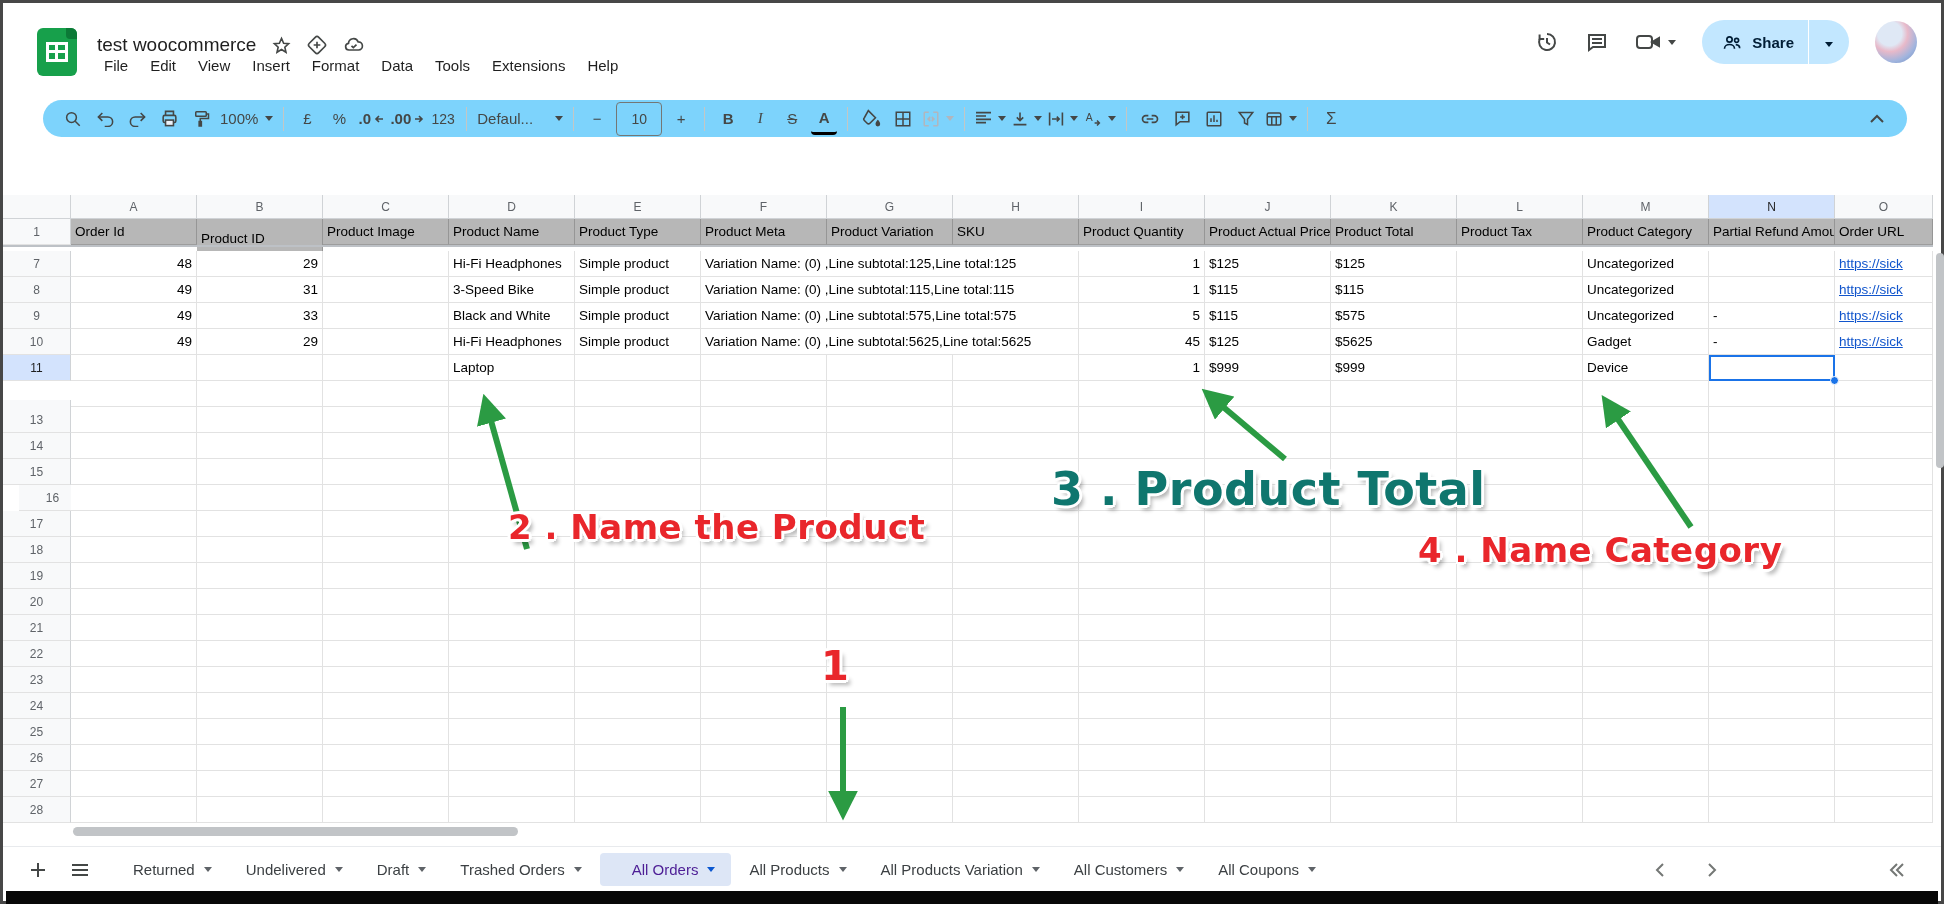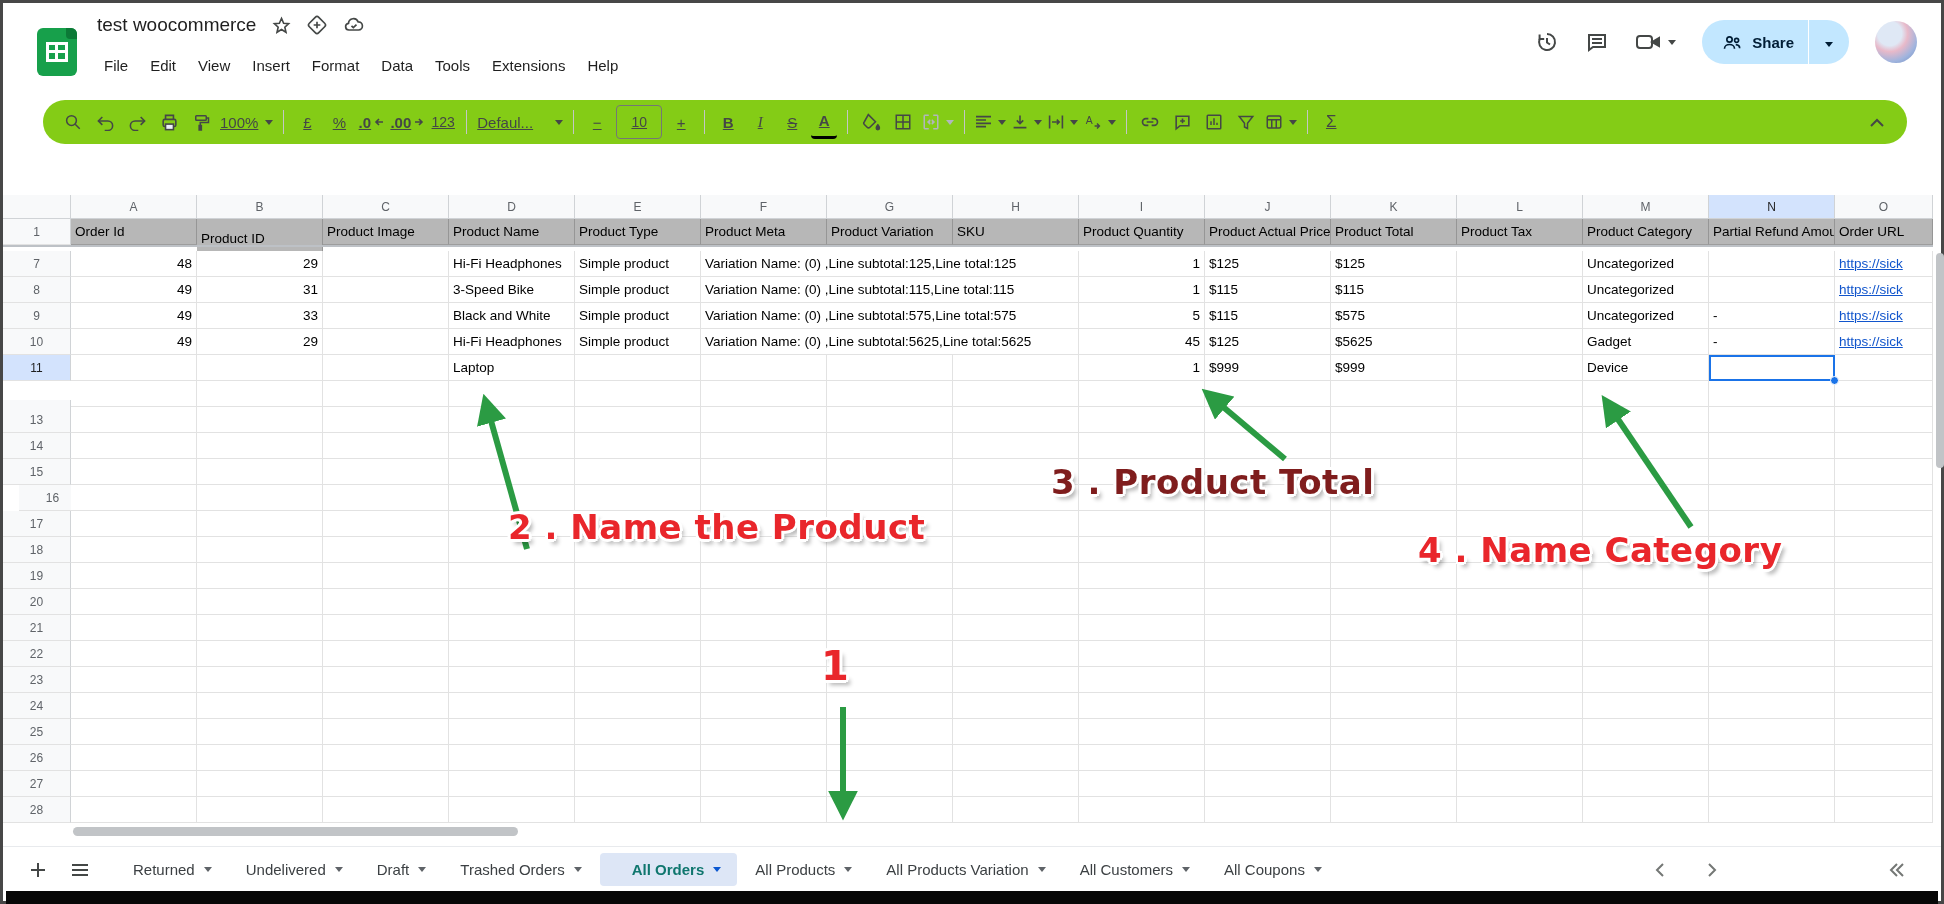--- a/index.html
+++ b/index.html
@@ -13,39 +13,39 @@
   .logo .fold{position:absolute;right:0;top:0;width:11px;height:11px;background:#0c7a37;border-radius:0 6px 0 4px;}
   .logo .cells{position:absolute;left:9px;top:14px;width:22px;height:20px;
      background:
        linear-gradient(#fff,#fff) 0 0/22px 3px,
        linear-gradient(#fff,#fff) 0 8px/22px 3px,
        linear-gradient(#fff,#fff) 0 17px/22px 3px,
        linear-gradient(#fff,#fff) 0 0/3px 20px,
        linear-gradient(#fff,#fff) 9px 0/3px 20px,
        linear-gradient(#fff,#fff) 19px 0/3px 20px;
      background-repeat:no-repeat;}
-  .title-row{position:absolute;left:94px;top:8px;display:flex;align-items:center;gap:16px;}
+  .title-row{position:absolute;left:94px;top:28px;display:flex;align-items:center;gap:16px;}
   .doc-title{font-size:19px;color:#1f1f1f;}
   .t-ico{color:#444746;display:flex;align-items:center;}
   .menubar{position:absolute;left:92px;top:48px;display:flex;gap:4px;}
   .menu-item{font-size:15px;color:#1f1f1f;padding:3px 9px;border-radius:6px;cursor:default;}
   .top-right{position:absolute;right:24px;top:14px;display:flex;align-items:center;gap:26px;}
   .share-pill{display:flex;align-items:center;background:#c2e7ff;border-radius:24px;height:44px;color:#001d35;}
   .share-main{display:flex;align-items:center;gap:10px;padding:0 14px 0 20px;font-size:15px;font-weight:bold;}
   .share-sep{width:1px;height:44px;background:#fff;}
   .share-caret{padding:0 16px;}
   .avatar{width:42px;height:42px;border-radius:50%;
     background:radial-gradient(circle at 35% 30%,#dfe8f5 0 30%,#e8b9c9 45%,#9fb4de 70%,#6f86b8 100%);}
   .caret{display:inline-block;width:0;height:0;border-left:4.5px solid transparent;
          border-right:4.5px solid transparent;border-top:5.5px solid currentColor;}
 
   
-  .toolbar{position:absolute;left:40px;top:97px;width:1864px;height:44px;background:#84cc16;
+  .toolbar{position:absolute;left:40px;top:97px;width:1864px;height:37px;background:#7dd3fc;
            border-radius:23px;display:flex;align-items:center;padding:0 14px;box-sizing:border-box;
-           color:#444746;font-size:15px;text-decoration:underline;}
+           color:#444746;font-size:15px;}
   .tbi{display:flex;align-items:center;justify-content:center;min-width:26px;height:30px;
        margin:0 3px;border-radius:4px;gap:3px;white-space:nowrap;}
   .tbi svg{display:block;}
   .tb-sep{width:1px;height:24px;background:#c4c7c5;margin:0 7px;}
   .muted{color:#b2b6bd;}
   .fs-box{border:1px solid #747775;border-radius:4px;padding:1px 9px;font-size:14px;}
   .tb-spacer{flex:1;}
   .b{font-weight:bold;} .i{font-style:italic;font-family:"Liberation Serif",serif;}
   .strike{text-decoration:line-through;}
   .tcolor{border-bottom:3px solid #000;line-height:15px;font-weight:bold;}
@@ -84,21 +84,21 @@
   .hscroll{position:absolute;background:#c1c4c7;border-radius:5px;}
 
   
   .tabbar{position:absolute;left:0;top:843px;width:100%;height:45px;background:#fff;
           border-top:1px solid #e8eaed;display:flex;align-items:center;}
   .tab-ico{margin-left:26px;color:#444746;display:flex;align-items:center;}
   .tab-ico.h{margin-left:24px;}
   .tabs{display:flex;align-items:center;margin-left:28px;gap:2px;}
   .tab{display:flex;align-items:center;gap:9px;padding:8px 16px;font-size:15px;color:#3c4043;border-radius:4px;}
   .tab .caret{border-top-color:#5f6368;}
-  .tab.active{background:#dde6f6;color:#0f766e;font-weight:bold;padding-left:32px;}
+  .tab.active{background:#dde6f6;color:#4c1d95;font-weight:normal;padding-left:32px;}
   .tab.active .caret{border-top-color:#0b57d0;}
   .tab-nav{position:absolute;display:flex;align-items:center;color:#747775;}
 
   .bottomstrip{position:absolute;left:3px;right:3px;top:888px;height:13px;background:#070707;}
 
   
   #arrows{position:absolute;left:0;top:0;pointer-events:none;}
   .anno{position:absolute;font-family:"DejaVu Sans",sans-serif;font-weight:800;pointer-events:none;
         text-shadow:-2px -2px 0 #fff,2px -2px 0 #fff,-2px 2px 0 #fff,2px 2px 0 #fff,
                     0 -3px 0 #fff,0 3px 0 #fff,-3px 0 0 #fff,3px 0 0 #fff,
@@ -799,16 +799,16 @@
       </marker>
     </defs>
   <line x1="840" y1="704" x2="840" y2="808" stroke="#2b9b43" stroke-width="6" marker-end="url(#ah)"></line>
       <line x1="524" y1="546" x2="483" y2="400" stroke="#2b9b43" stroke-width="6" marker-end="url(#ah)"></line>
       <line x1="1282" y1="456" x2="1206" y2="392" stroke="#2b9b43" stroke-width="6" marker-end="url(#ah)"></line>
       <line x1="1688" y1="524" x2="1604" y2="400" stroke="#2b9b43" stroke-width="6" marker-end="url(#ah)"></line>
     </svg>
   <div id="annos">
       <div class="anno" style="left: 818px; top: 640px; font-size: 40px; color: rgb(233, 38, 43);">1</div>
       <div class="anno" style="left: 505px; top: 504px; font-size: 34px; color: rgb(233, 38, 43);">2 . Name the Product</div>
-      <div class="anno" style="left: 1048px; top: 459px; font-size: 34px; color: #7f1d1d;">3 . Product Total</div>
+      <div class="anno" style="left: 1048px; top: 459px; font-size: 46px; color: #0f766e;">3 . Product Total</div>
       <div class="anno" style="left: 1415px; top: 527px; font-size: 34px; color: rgb(233, 38, 43);">4 . Name Category</div>
     </div>
 </div>
 
 </body></html>

